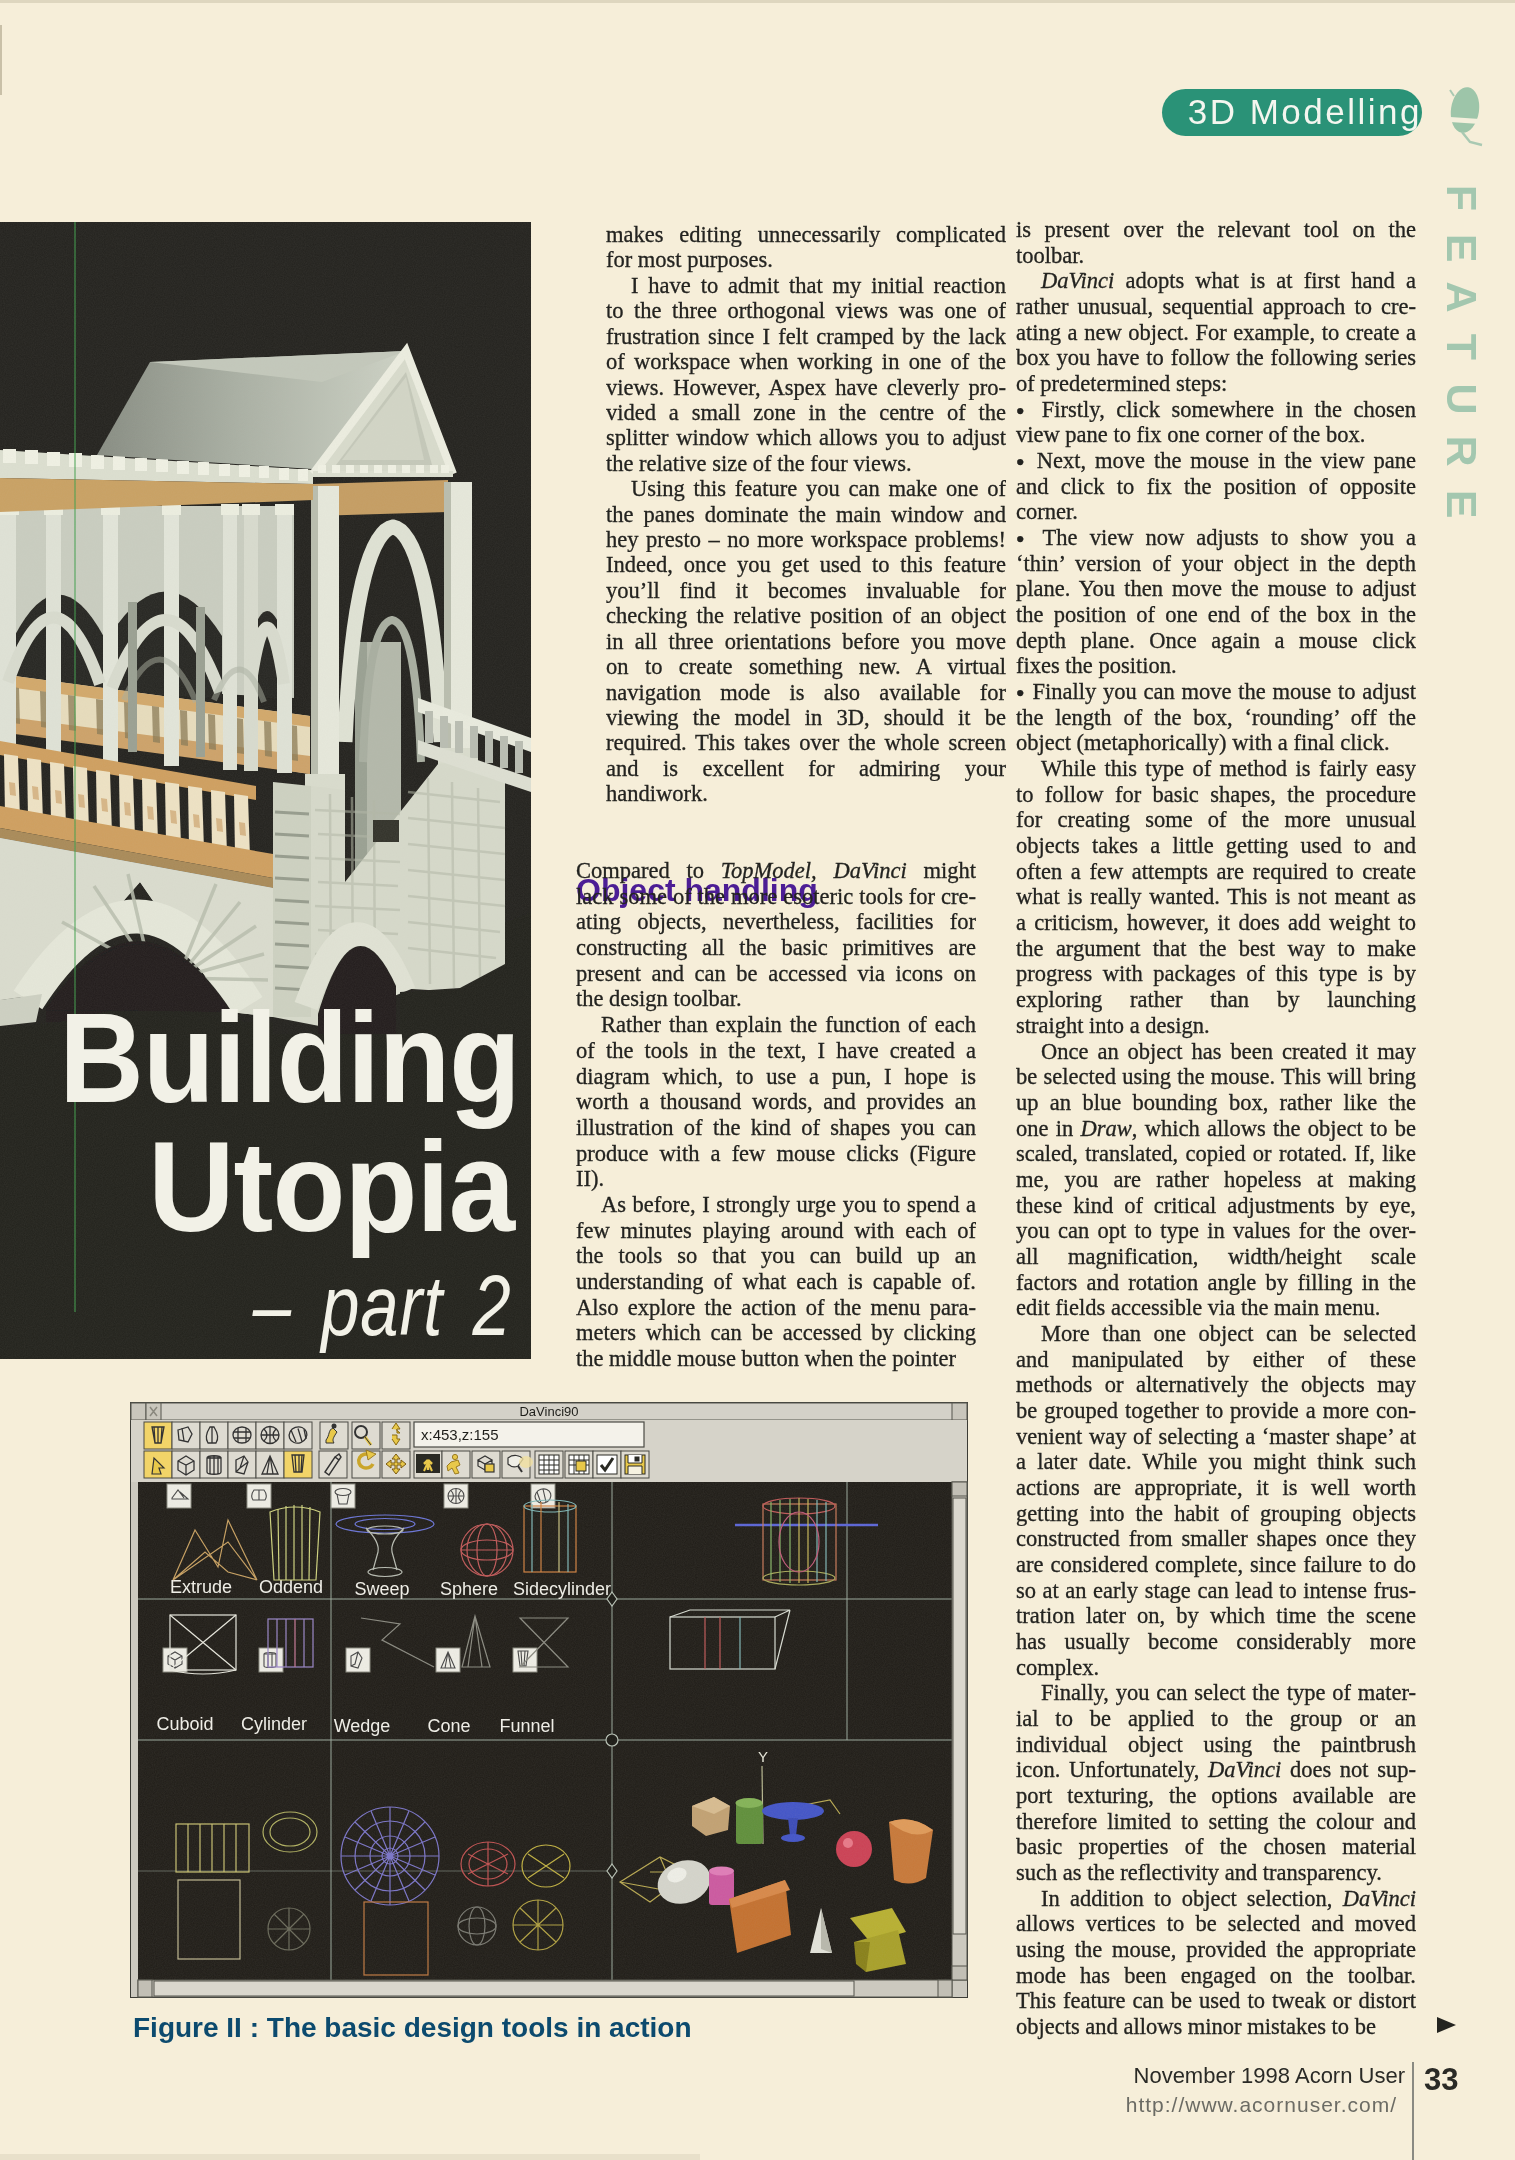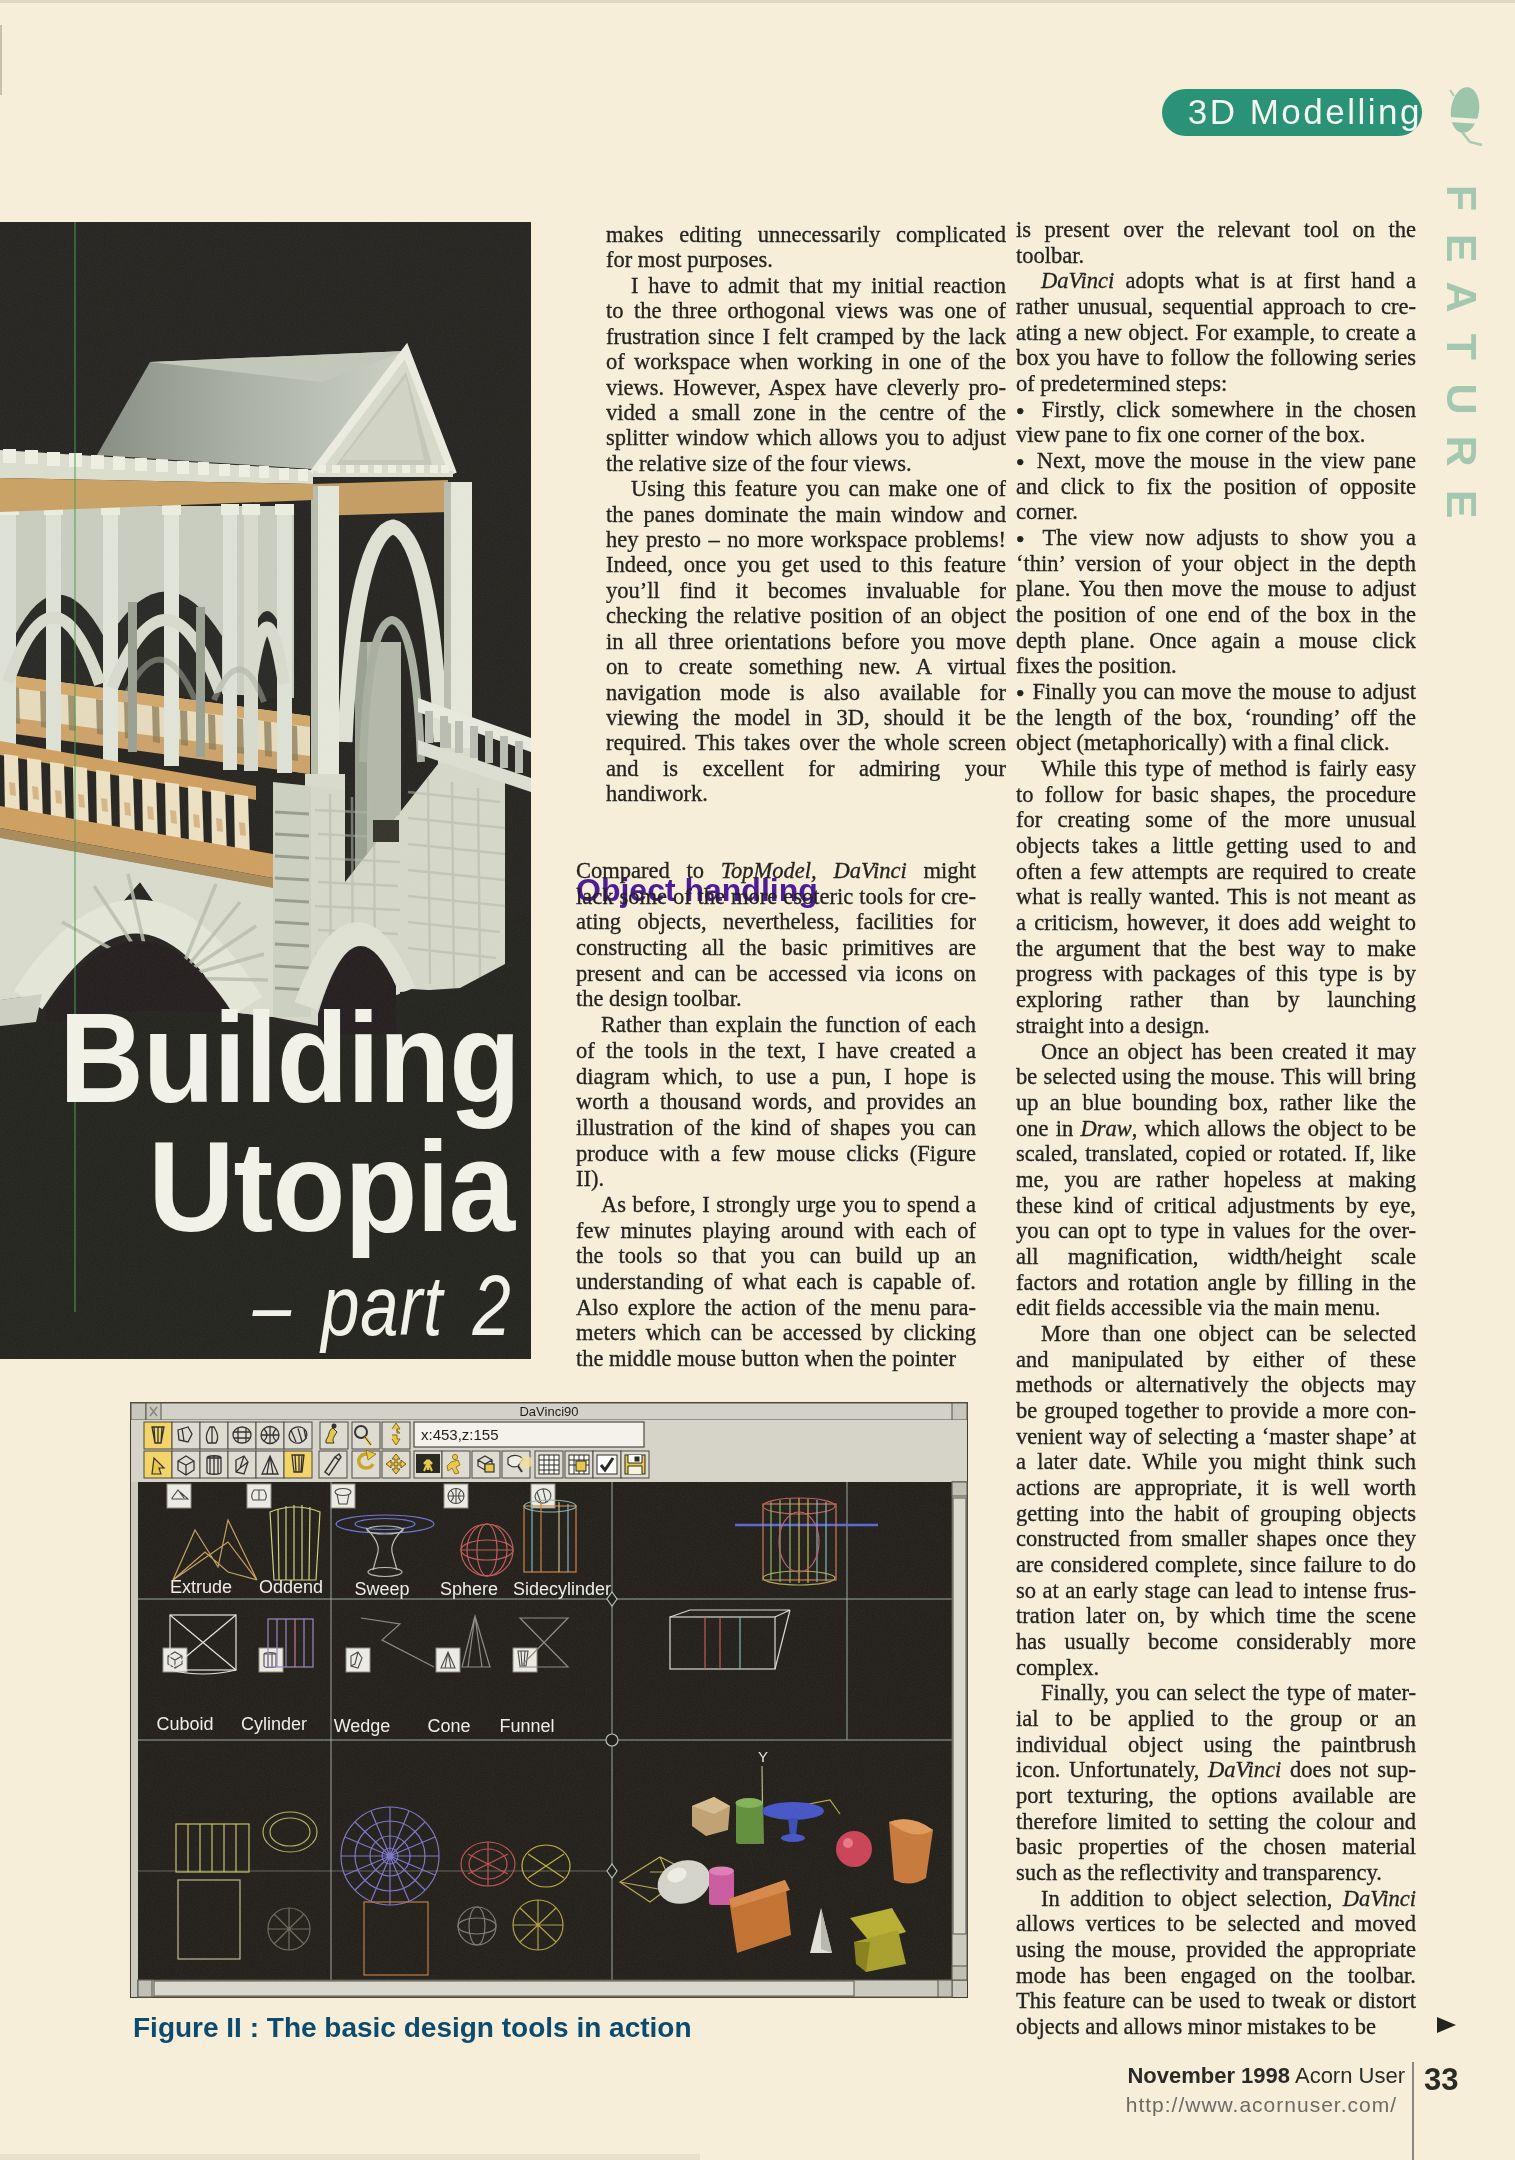--- a/index.html
+++ b/index.html
@@ -16,21 +16,21 @@
 #colB .ln,#colB .jst{height:25.7px;line-height:25.7px;}
 #colC{left:1016px;top:217px;}
 #colC .ln,#colC .jst{height:25.68px;line-height:25.68px;}
 #ohead{position:absolute;left:576px;top:872px;font-family:"Liberation Sans",sans-serif;font-weight:bold;font-size:32px;color:#4c1d95;letter-spacing:0px;}
 .blt{font-size:14px;vertical-align:2px;}
 #badge{position:absolute;left:1162px;top:89px;width:260px;height:47px;background:#2a9277;border-radius:24px;color:#f4f6ef;font-family:"Liberation Sans",sans-serif;font-size:35px;text-align:right;line-height:46px;letter-spacing:2.5px;}
 .fl{position:absolute;left:1444px;width:36px;height:52px;display:flex;align-items:center;justify-content:center;transform:rotate(90deg);font-family:"Liberation Sans",sans-serif;font-weight:bold;font-size:43px;color:#a3c7af;}
 #dv{position:absolute;left:130px;top:1402px;width:1003px;height:596px;}
 #caption{position:absolute;left:133px;top:2012px;font-family:"Liberation Sans",sans-serif;font-weight:bold;font-size:28px;color:#0c4a6e;}
 #foot1{position:absolute;left:800px;top:2063px;width:605px;text-align:right;font-family:"Liberation Sans",sans-serif;font-size:22px;color:#2a2a26;}
-#foot1 b{font-weight:bold;margin-left:40px;}
+#foot1 b{font-weight:normal;margin-left:40px;}
 #pgnum{position:absolute;left:1424px;top:2062px;font-family:"Liberation Sans",sans-serif;font-weight:bold;font-size:31px;color:#2a2a26;}
 #vrule{position:absolute;left:1412px;top:2062px;width:2px;height:98px;background:#8a8a82;}
 #url{position:absolute;left:800px;top:2093px;width:597px;text-align:right;font-family:"Liberation Sans",sans-serif;font-size:21px;color:#6b6b64;letter-spacing:1px;}
 #arrow{position:absolute;left:1437px;top:2017px;width:0;height:0;border-left:19px solid #23231f;border-top:8px solid transparent;border-bottom:8px solid transparent;}
 i{font-style:italic;}
 </style></head>
 <body>
 <div id="photo">
 <svg width="531" height="1137" viewBox="0 0 531 1137" style="position:absolute;left:0;top:0">
 <defs>

